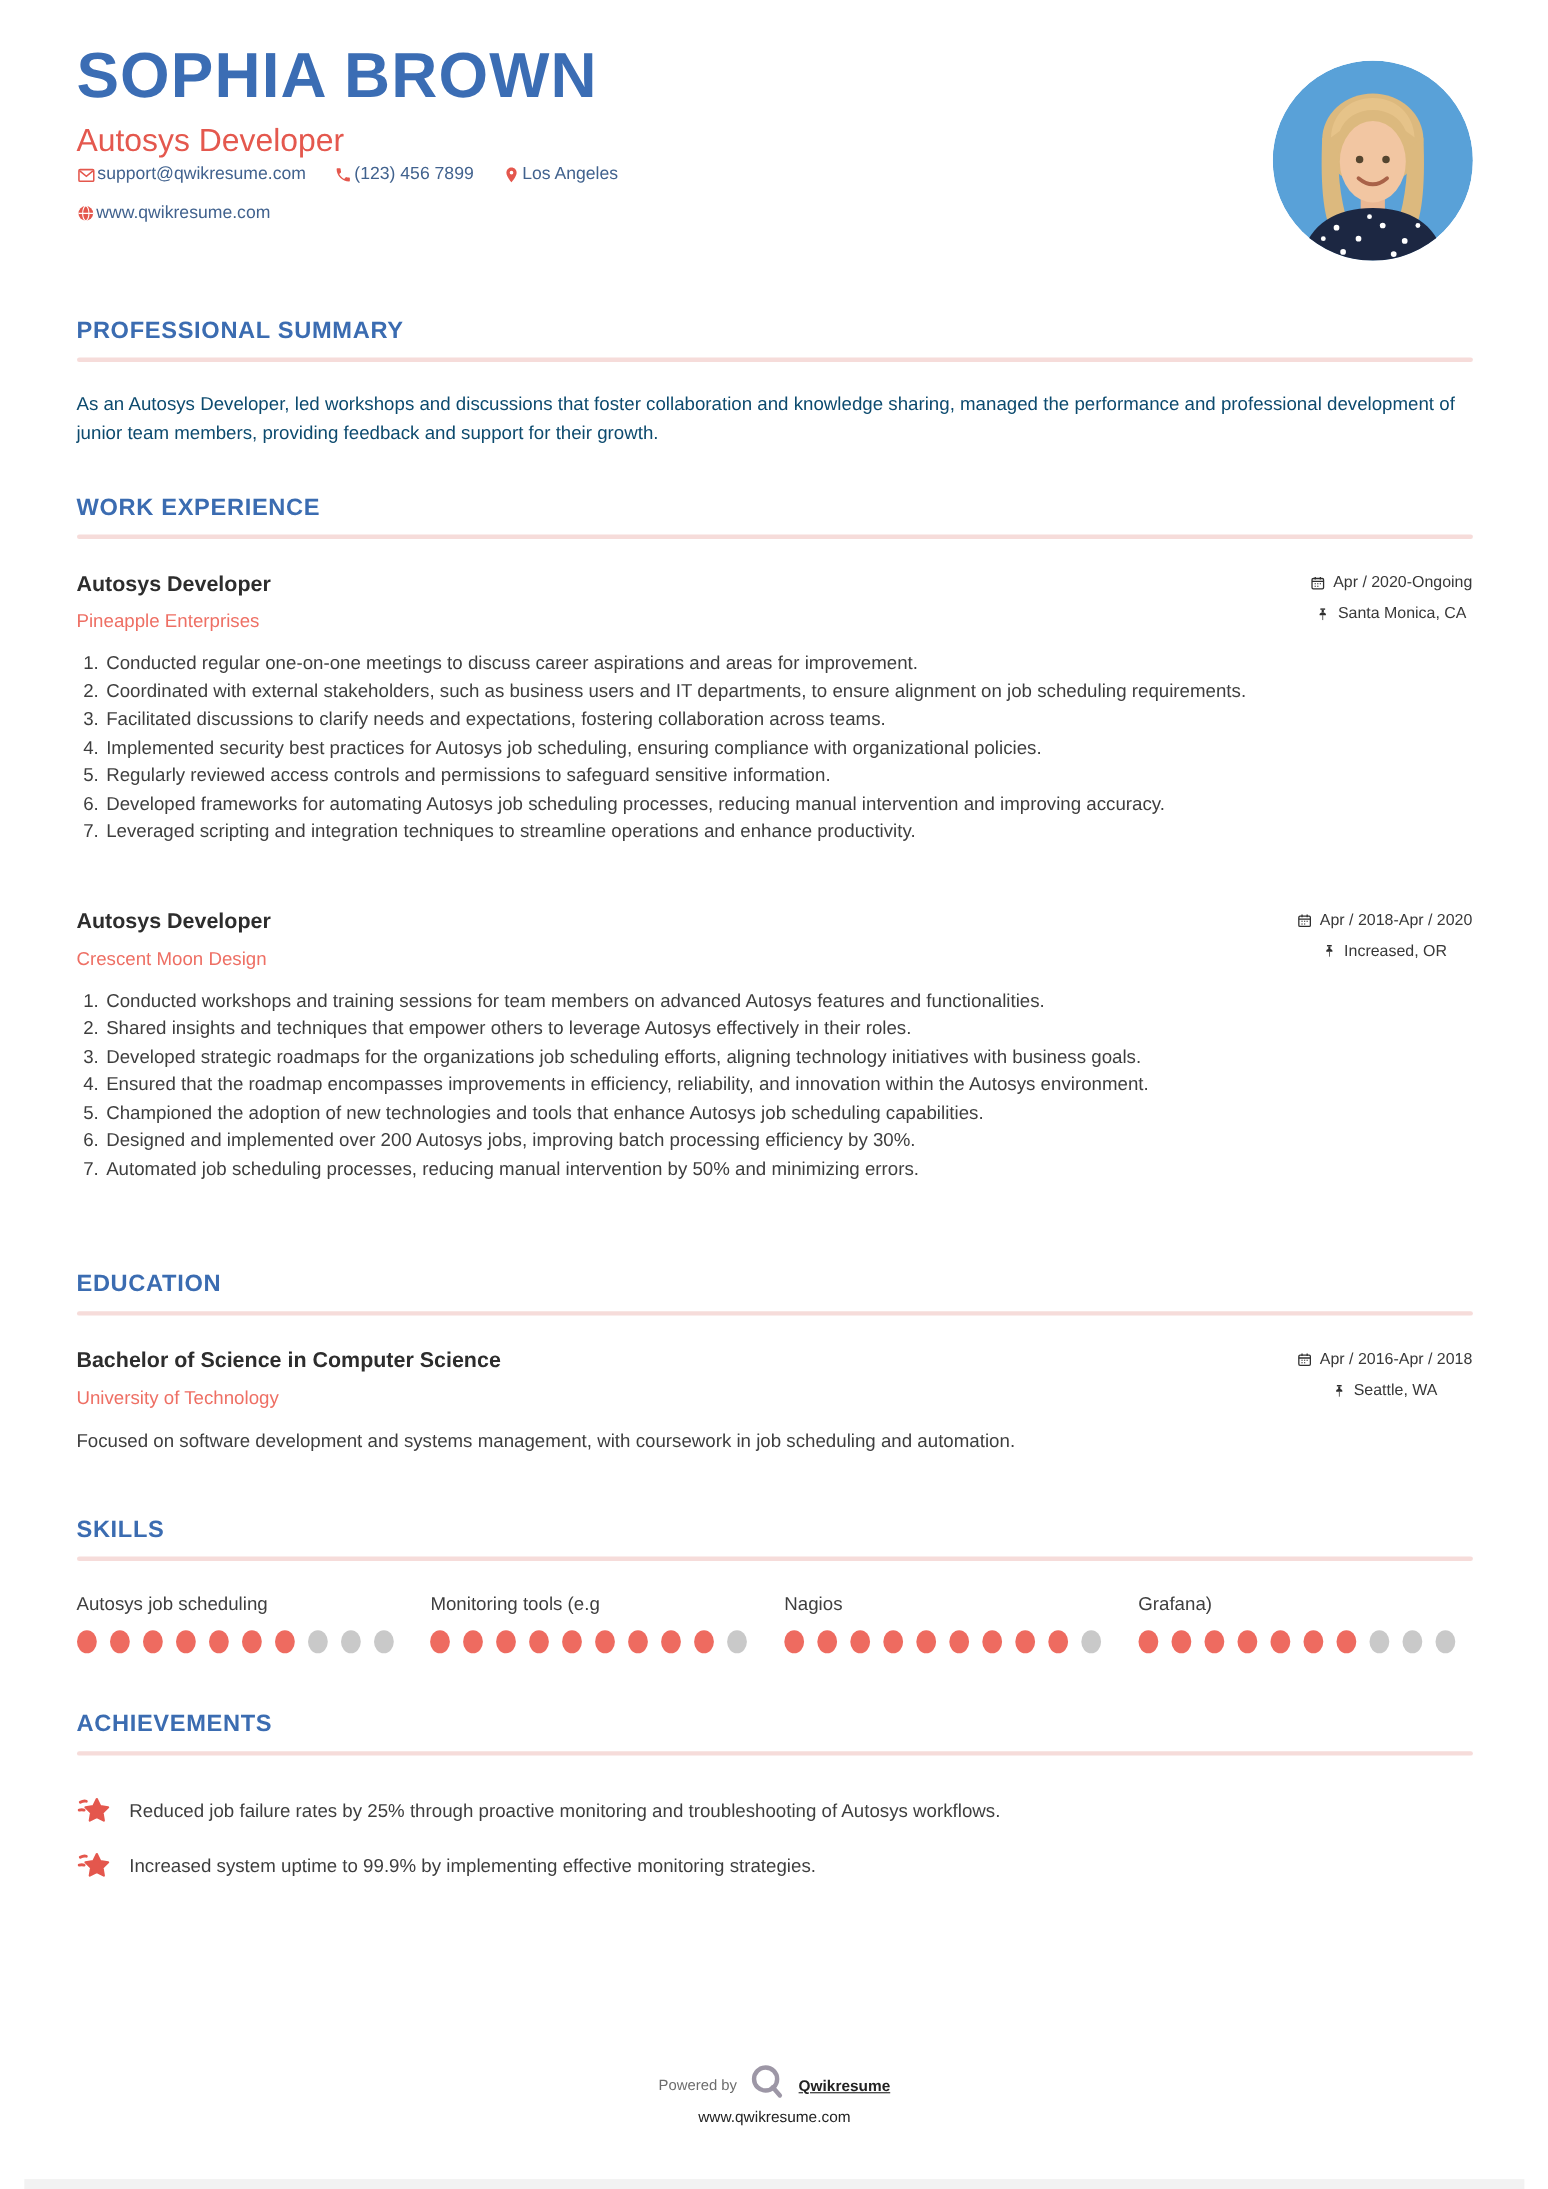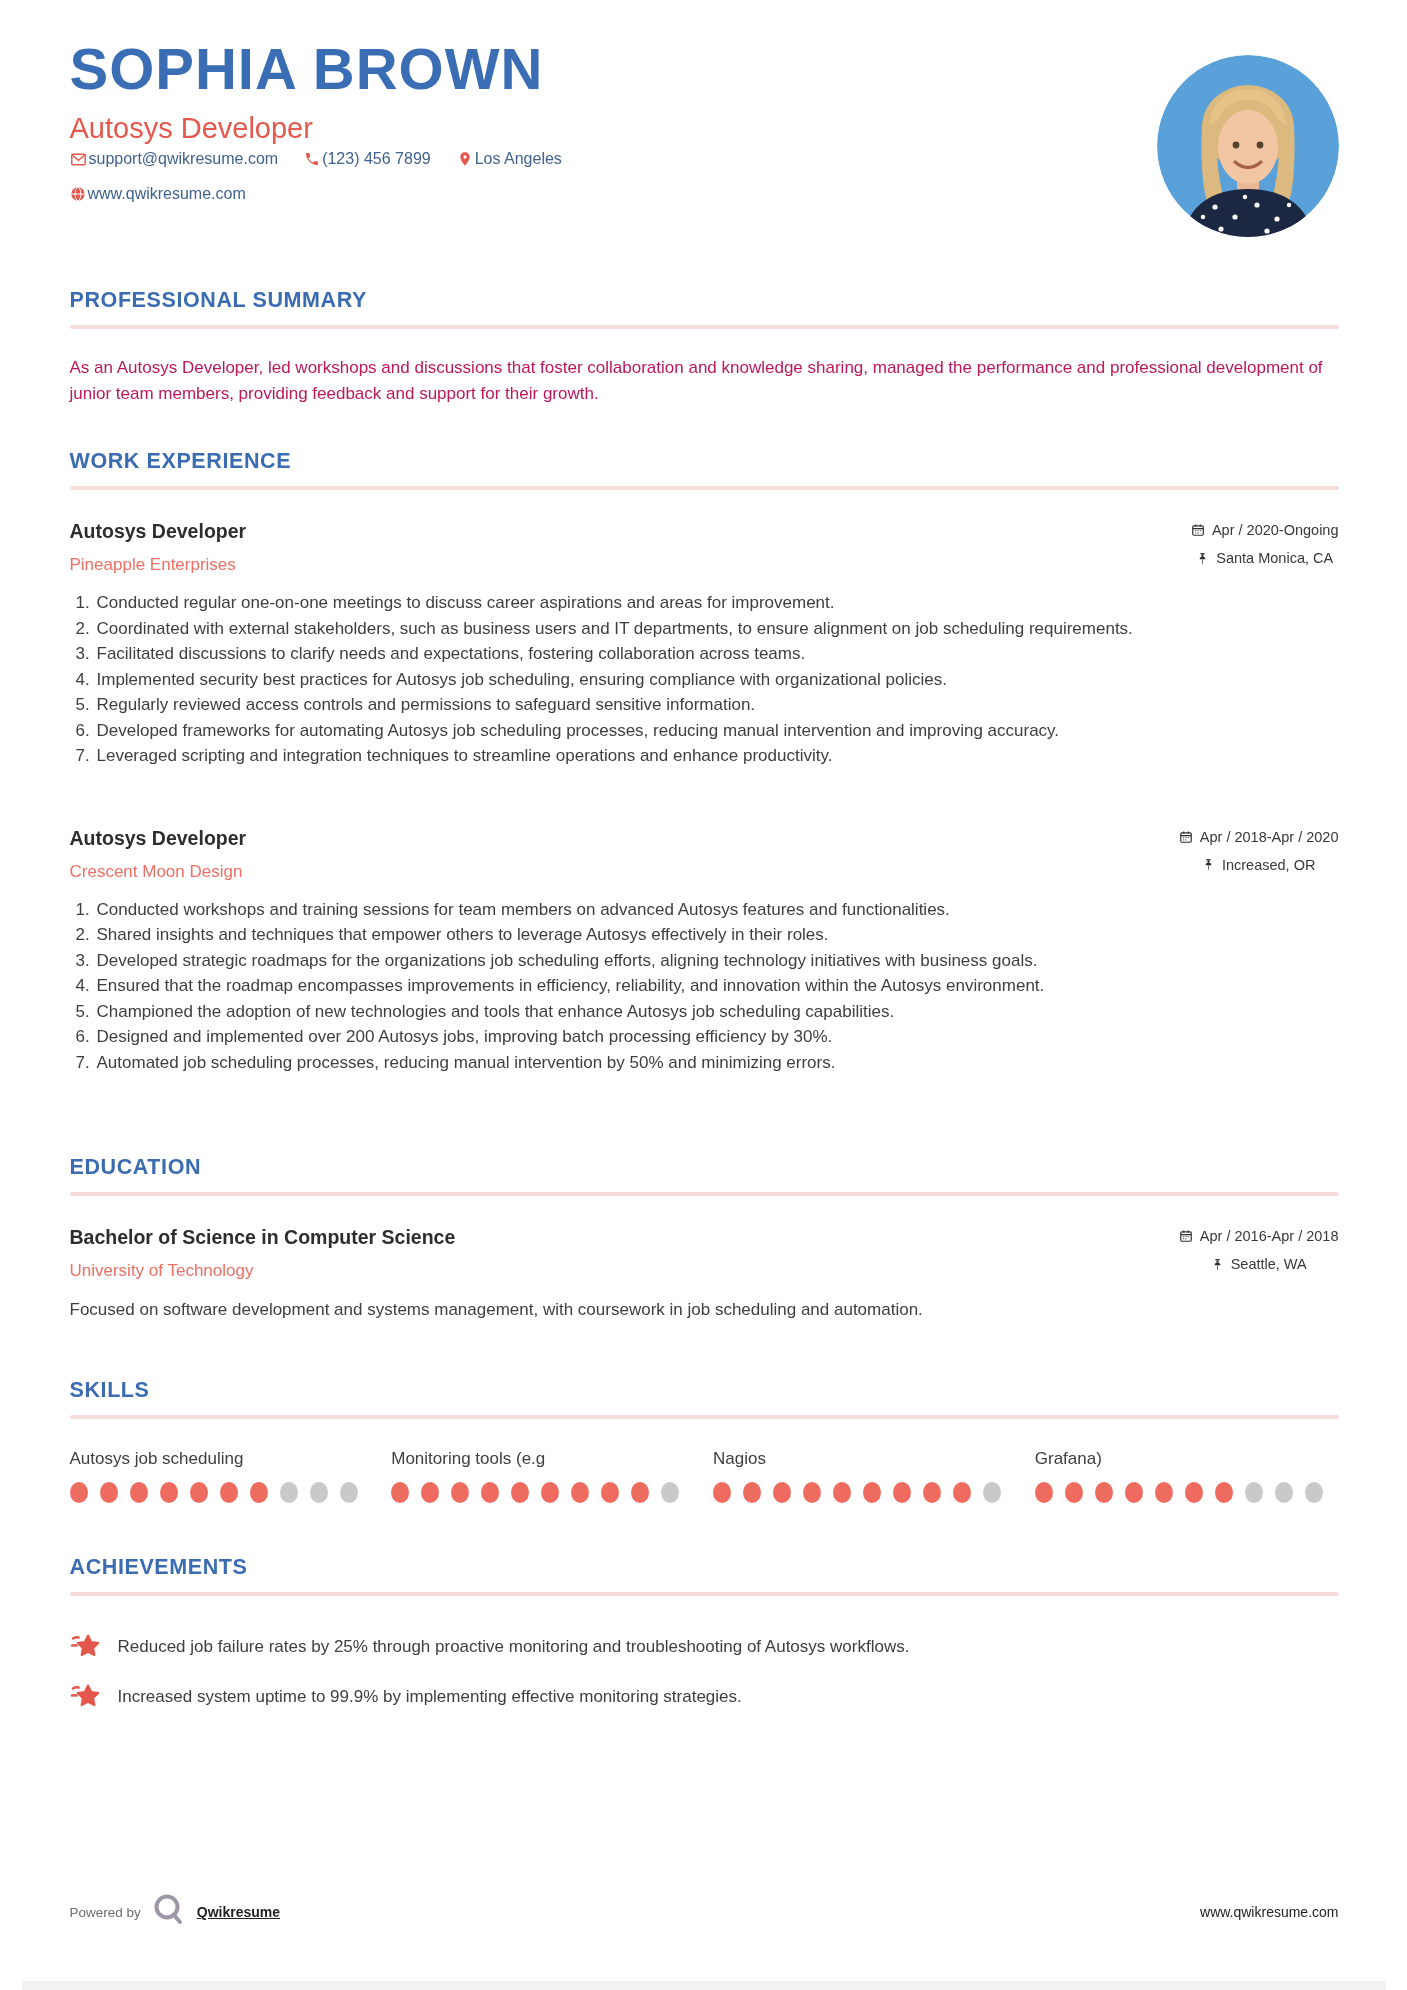--- a/index.html
+++ b/index.html
@@ -27,21 +27,21 @@
   .contact-item { display:flex; align-items:center; gap:2px; }
   .cicon { color:#e4574d; display:inline-flex; }
   .avatar-wrap { position:absolute; top:55px; right:0; width:182px; height:182px;
                  border-radius:50%; overflow:hidden; }
 
   
   .section-heading { font-size:21.5px; font-weight:bold; color:#3b6cb1; letter-spacing:0.6px; }
   .divider { height:4px; background:#f6dcda; border-radius:2px; margin-top:12px; }
 
   .summary-section { margin-top:48px; }
-  .summary-text { margin-top:26px; font-size:17px; line-height:26px; color:#be185d; max-width:1312px; }
+  .summary-text { margin-top:26px; font-size:17px; line-height:26px; color:#0c4a6e; max-width:1312px; }
 
   .work-section { margin-top:42px; }
   .entry { margin-top:30px; }
   .entry.second { margin-top:58px; }
   .entry-head { display:flex; justify-content:space-between; align-items:flex-start; }
   .entry-title { font-size:19.5px; font-weight:bold; color:#2d2d2d; }
   .entry-company { margin-top:12px; font-size:17px; color:#ee6f64; }
   .entry-meta { display:flex; flex-direction:column; align-items:center; gap:12px;
                 font-size:14.5px; color:#383838; padding-top:2px; }
   .meta-line { display:flex; align-items:center; gap:7px; }
@@ -61,21 +61,21 @@
   .dot-empty { background:#c9c9c9; }
 
   .achievements-section { margin-top:52px; }
   .ach-list { margin-top:34px; display:flex; flex-direction:column; gap:18px; }
   .ach-row { display:flex; align-items:center; gap:16px; }
   .ach-icon { flex:0 0 auto; display:inline-flex; }
   .ach-text { font-size:17px; line-height:25px; color:#3e3e3e; }
 
   
   .footer { margin-top:auto; margin-bottom:58px; display:flex; align-items:center;
-            justify-content:space-between; }
+            justify-content:space-between;flex-direction:column; }
   .footer-left { display:flex; align-items:center; gap:10px; }
   .powered-by { font-size:13.5px; color:#6d6d6d; }
   .brand-link { font-size:14px; color:#222; text-decoration:underline; font-weight:bold; }
   .footer-site { font-size:14px; color:#222; }
   .bottom-strip { position:absolute; left:0; right:0; bottom:0; height:9px; background:#f2f2f2; }
 </style>
 </head>
 <body>
 
 <div class="page">

